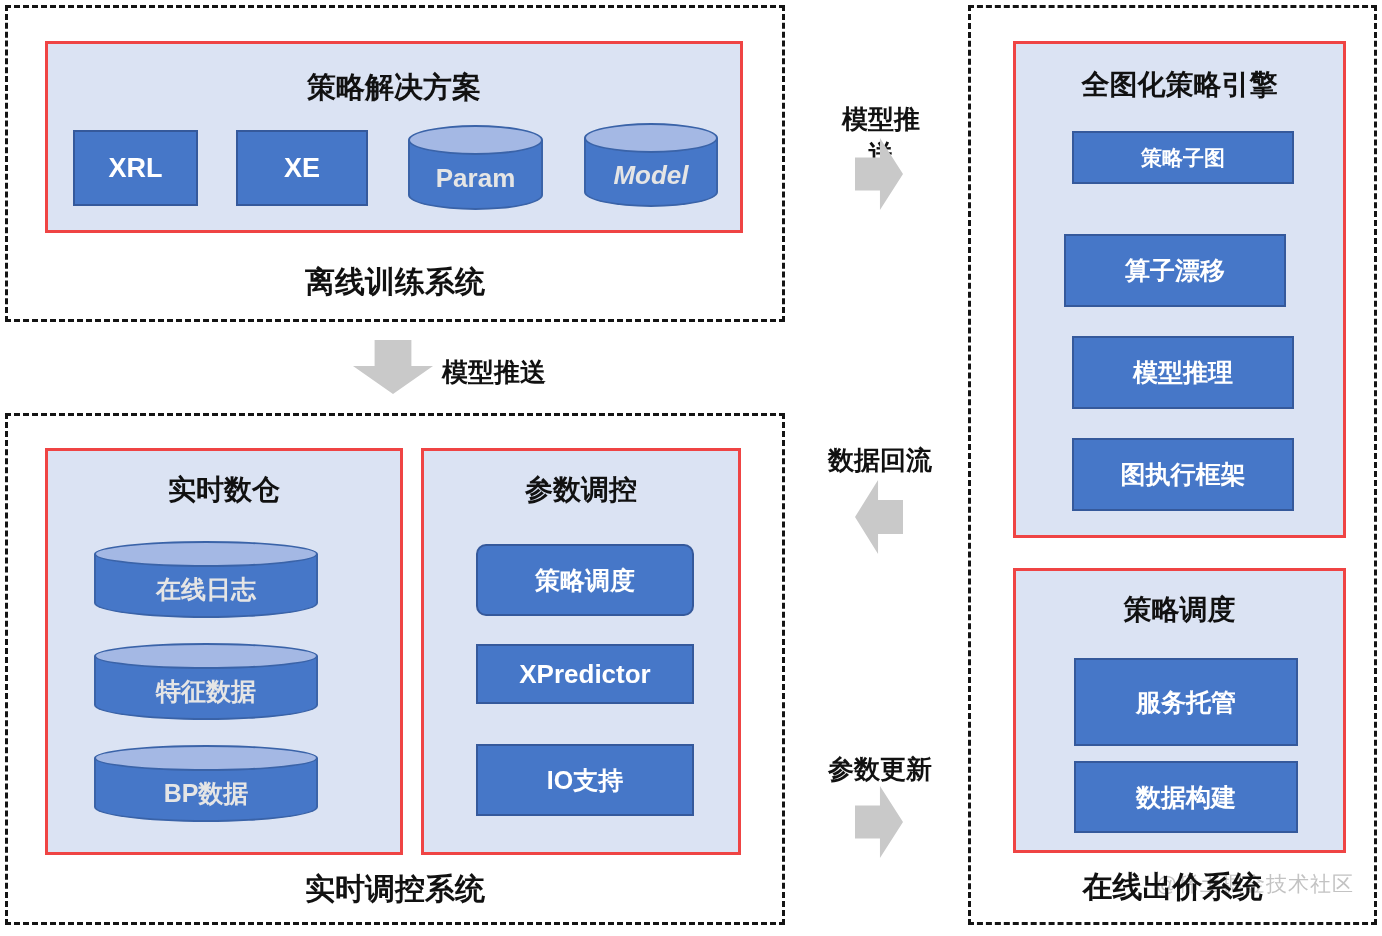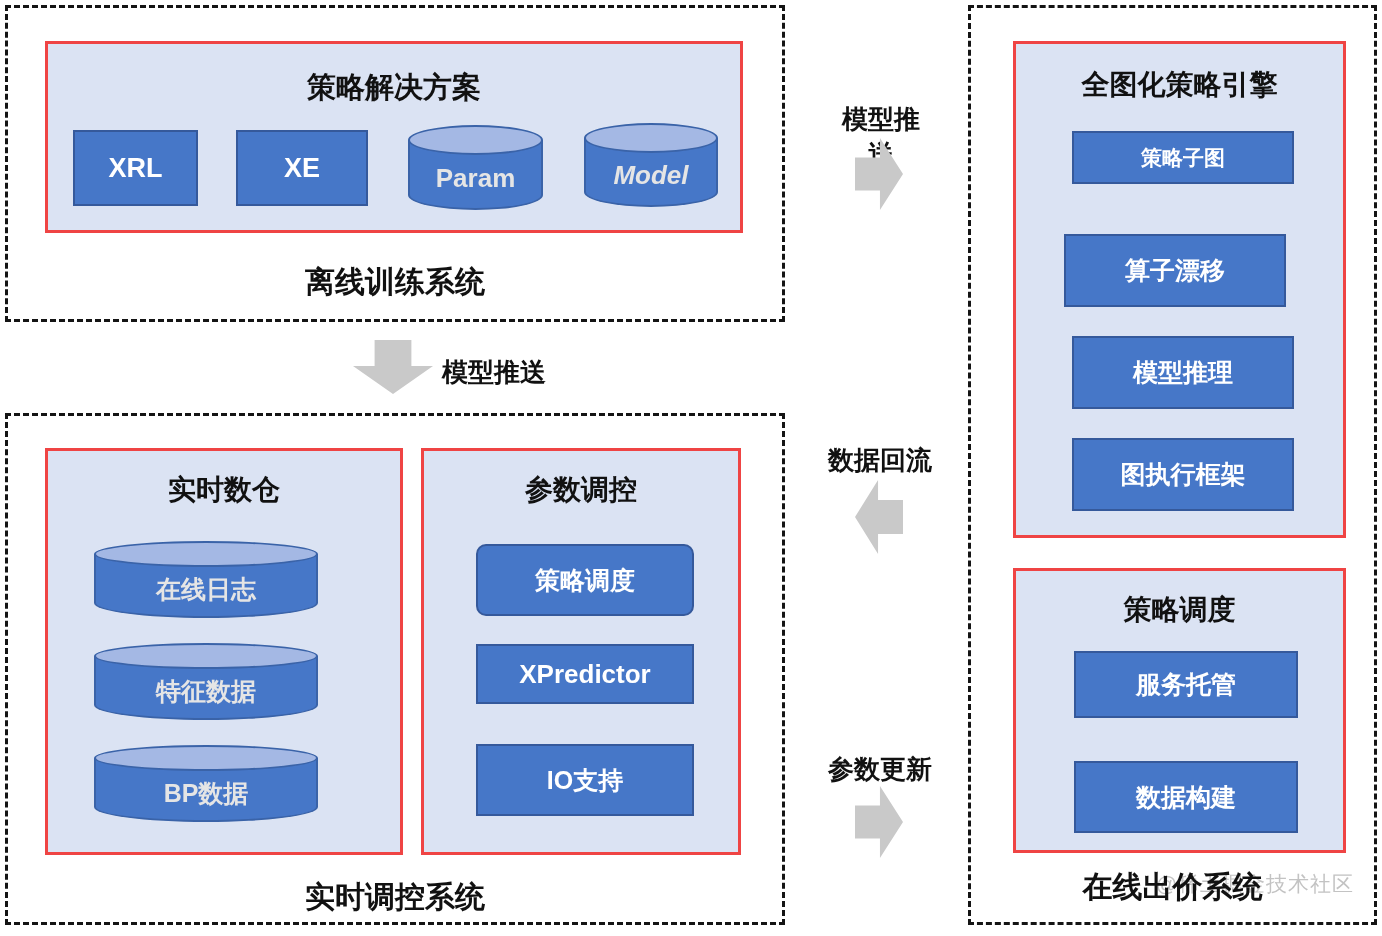--- a/index.html
+++ b/index.html
@@ -102,38 +102,38 @@
     </div>
 
     <div class="solid-box" style="left:413px; top:32px; width:320px; height:407px;">
       <div class="box-title" style="top:20px; font-size:28px;">参数调控</div>
 
       <div class="item-box" style="left:52px; top:93px; width:218px; height:72px; font-size:25px;border-radius:10px;">策略调度</div>
       <div class="item-box" style="left:52px; top:193px; width:218px; height:60px; font-size:26px;">XPredictor</div>
       <div class="item-box" style="left:52px; top:293px; width:218px; height:72px; font-size:25px;">IO支持</div>
     </div>
 
-    <div class="section-label" style="bottom:4px; font-size:30px;">实时调控系统</div>
+    <div class="section-label" style="bottom:12px; font-size:30px;">实时调控系统</div>
   </div>
 
   <div class="dashed-box" style="left:968px; top:5px; width:409px; height:920px;">
 
     <div class="solid-box" style="left:42px; top:33px; width:333px; height:497px;">
       <div class="box-title" style="top:22px; font-size:28px;">全图化策略引擎</div>
 
       <div class="item-box" style="left:56px; top:87px; width:222px; height:53px; font-size:21px;">策略子图</div>
       <div class="item-box" style="left:48px; top:190px; width:222px; height:73px; font-size:25px;">算子漂移</div>
       <div class="item-box" style="left:56px; top:292px; width:222px; height:73px; font-size:25px;">模型推理</div>
       <div class="item-box" style="left:56px; top:394px; width:222px; height:73px; font-size:25px;">图执行框架</div>
     </div>
 
     <div class="solid-box" style="left:42px; top:560px; width:333px; height:285px;">
       <div class="box-title" style="top:20px; font-size:28px;">策略调度</div>
 
-      <div class="item-box" style="left:58px; top:80px; width:224px; height:67px; font-size:25px;">服务托管</div>
+      <div class="item-box" style="left:58px; top:87px; width:224px; height:88px; font-size:25px;">服务托管</div>
       <div class="item-box" style="left:58px; top:190px; width:224px; height:72px; font-size:25px;">数据构建</div>
     </div>
 
     <div class="section-label" style="bottom:14px; font-size:30px;">在线出价系统</div>
 
     <div class="watermark" style="right:20px; bottom:24px;margin-left:36px;">@稀土掘金技术社区</div>
   </div>
 
   <div class="flow-label" style="left:830px; top:102px; width:102px; font-size:26px;">模型推送</div>
   <div class="arrow arrow-right" style="left:855px; top:138px; width:48px; height:72px;"></div>

